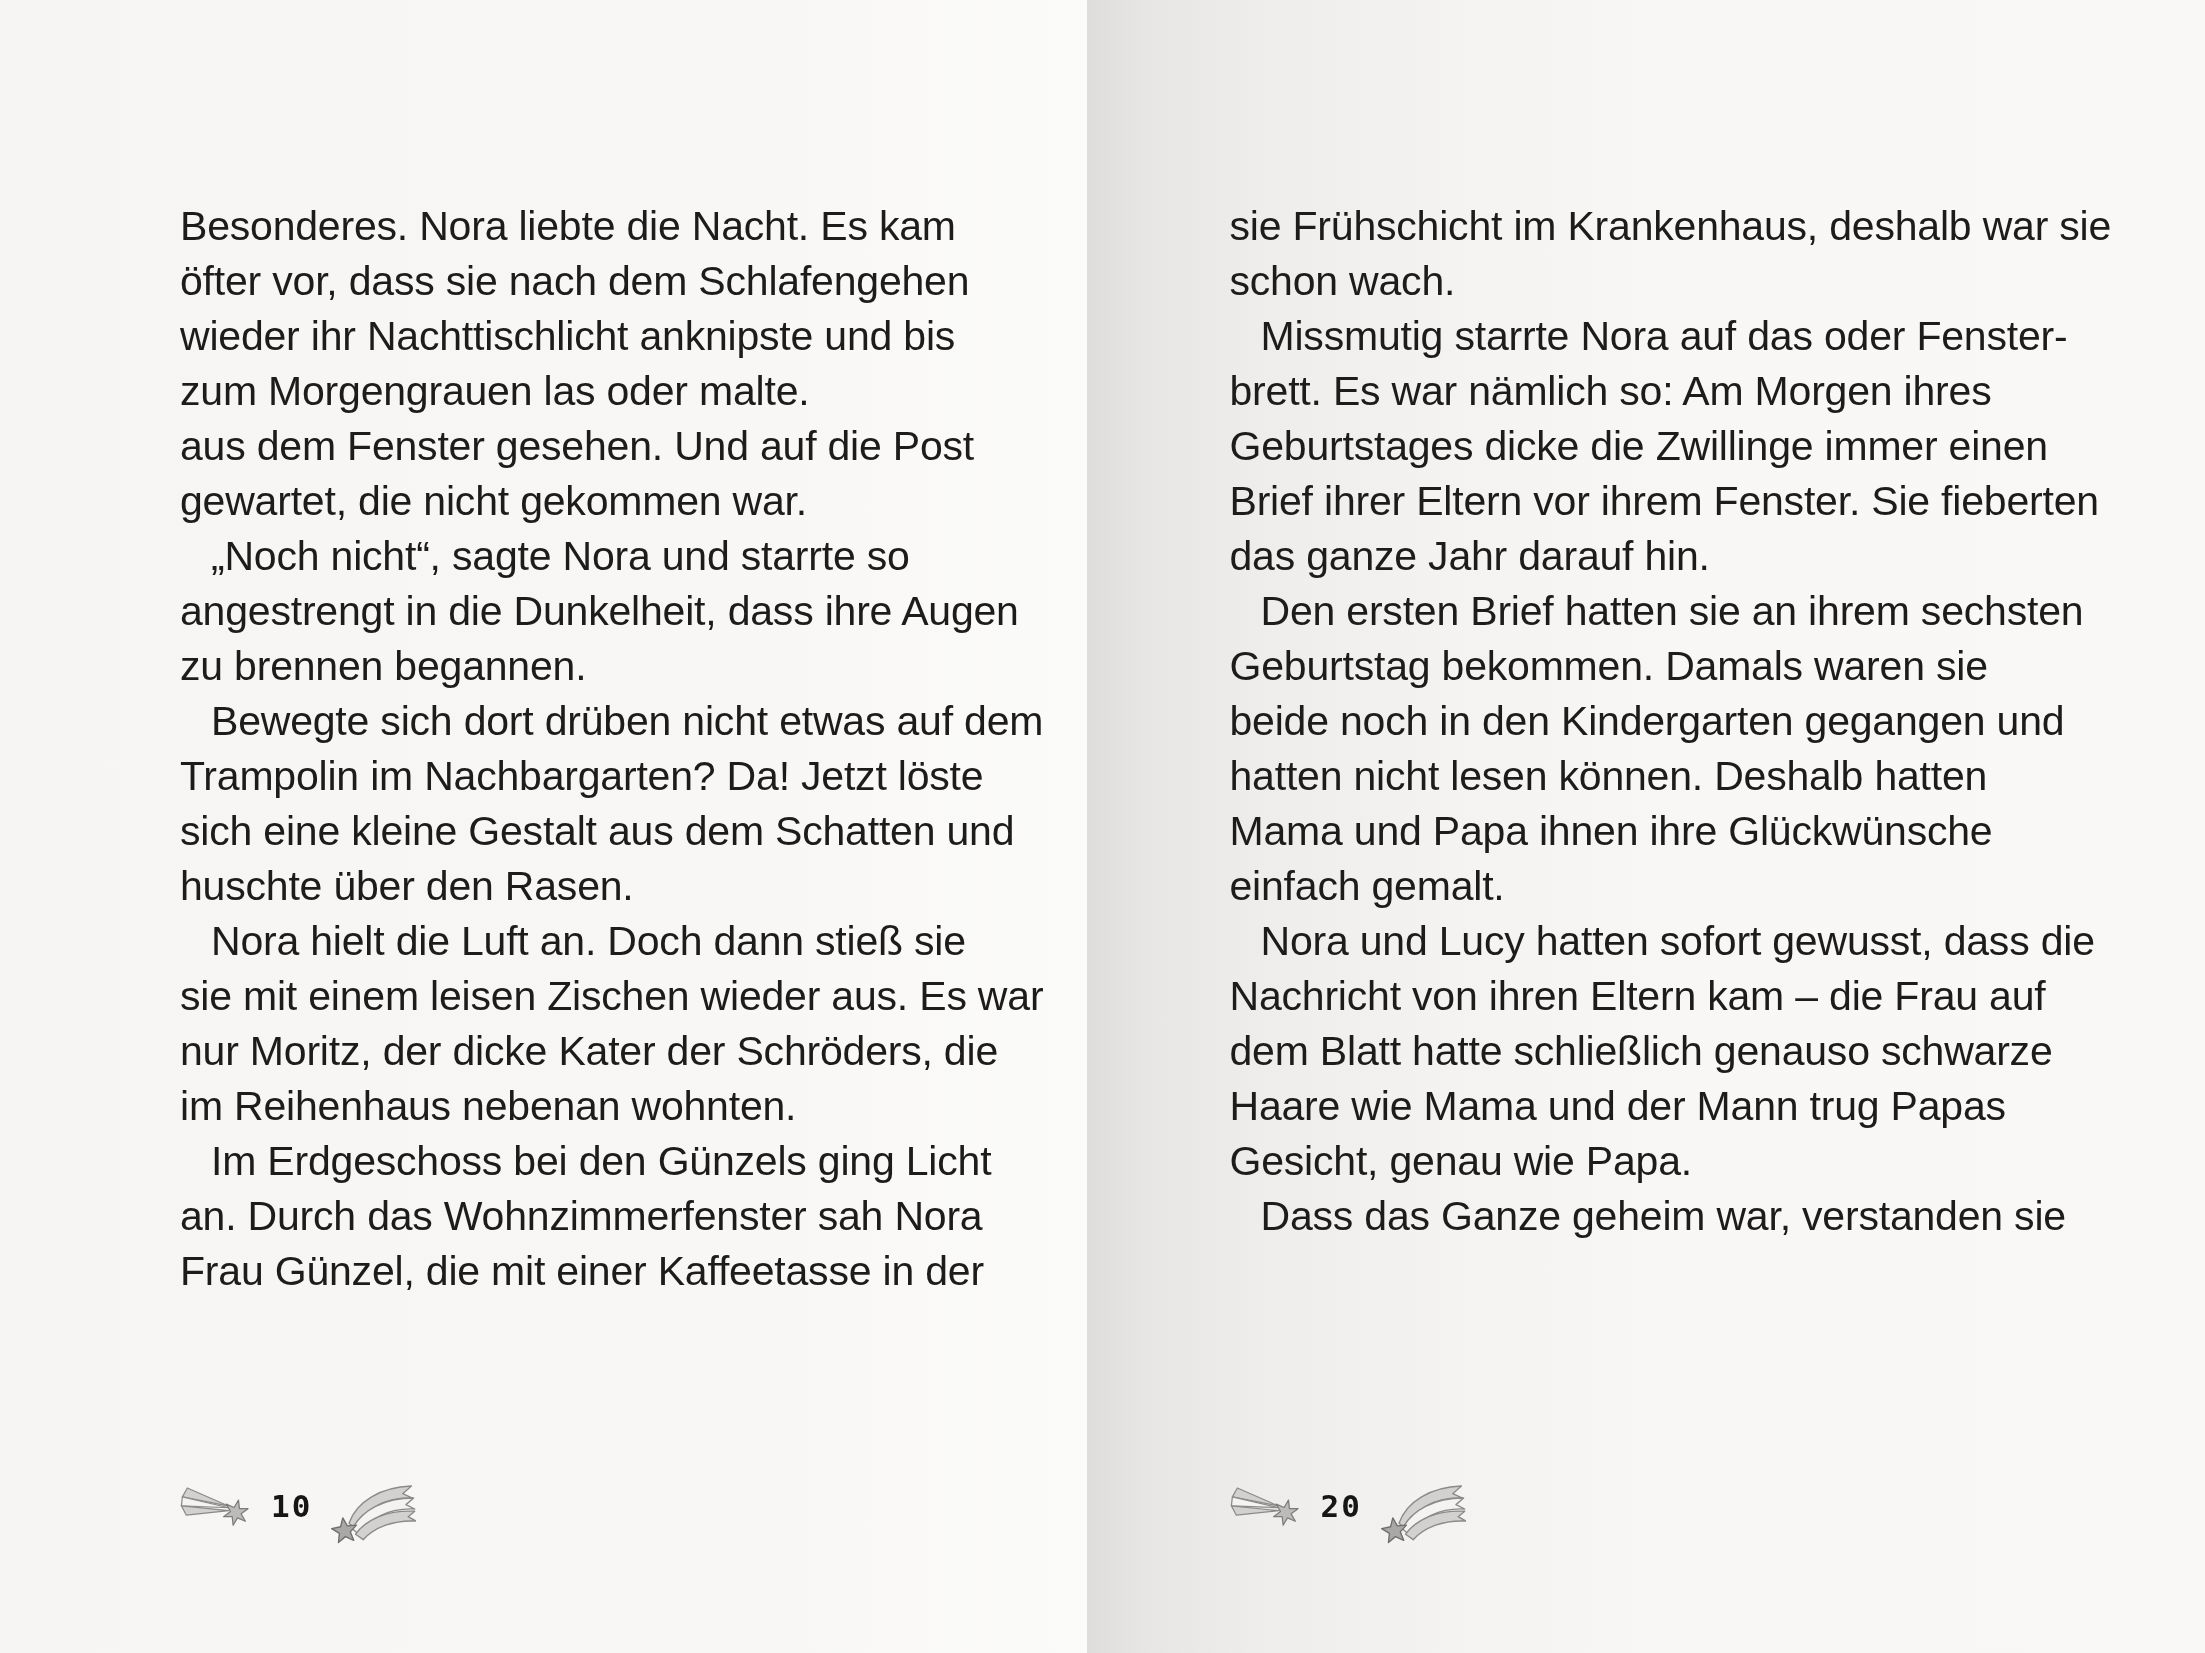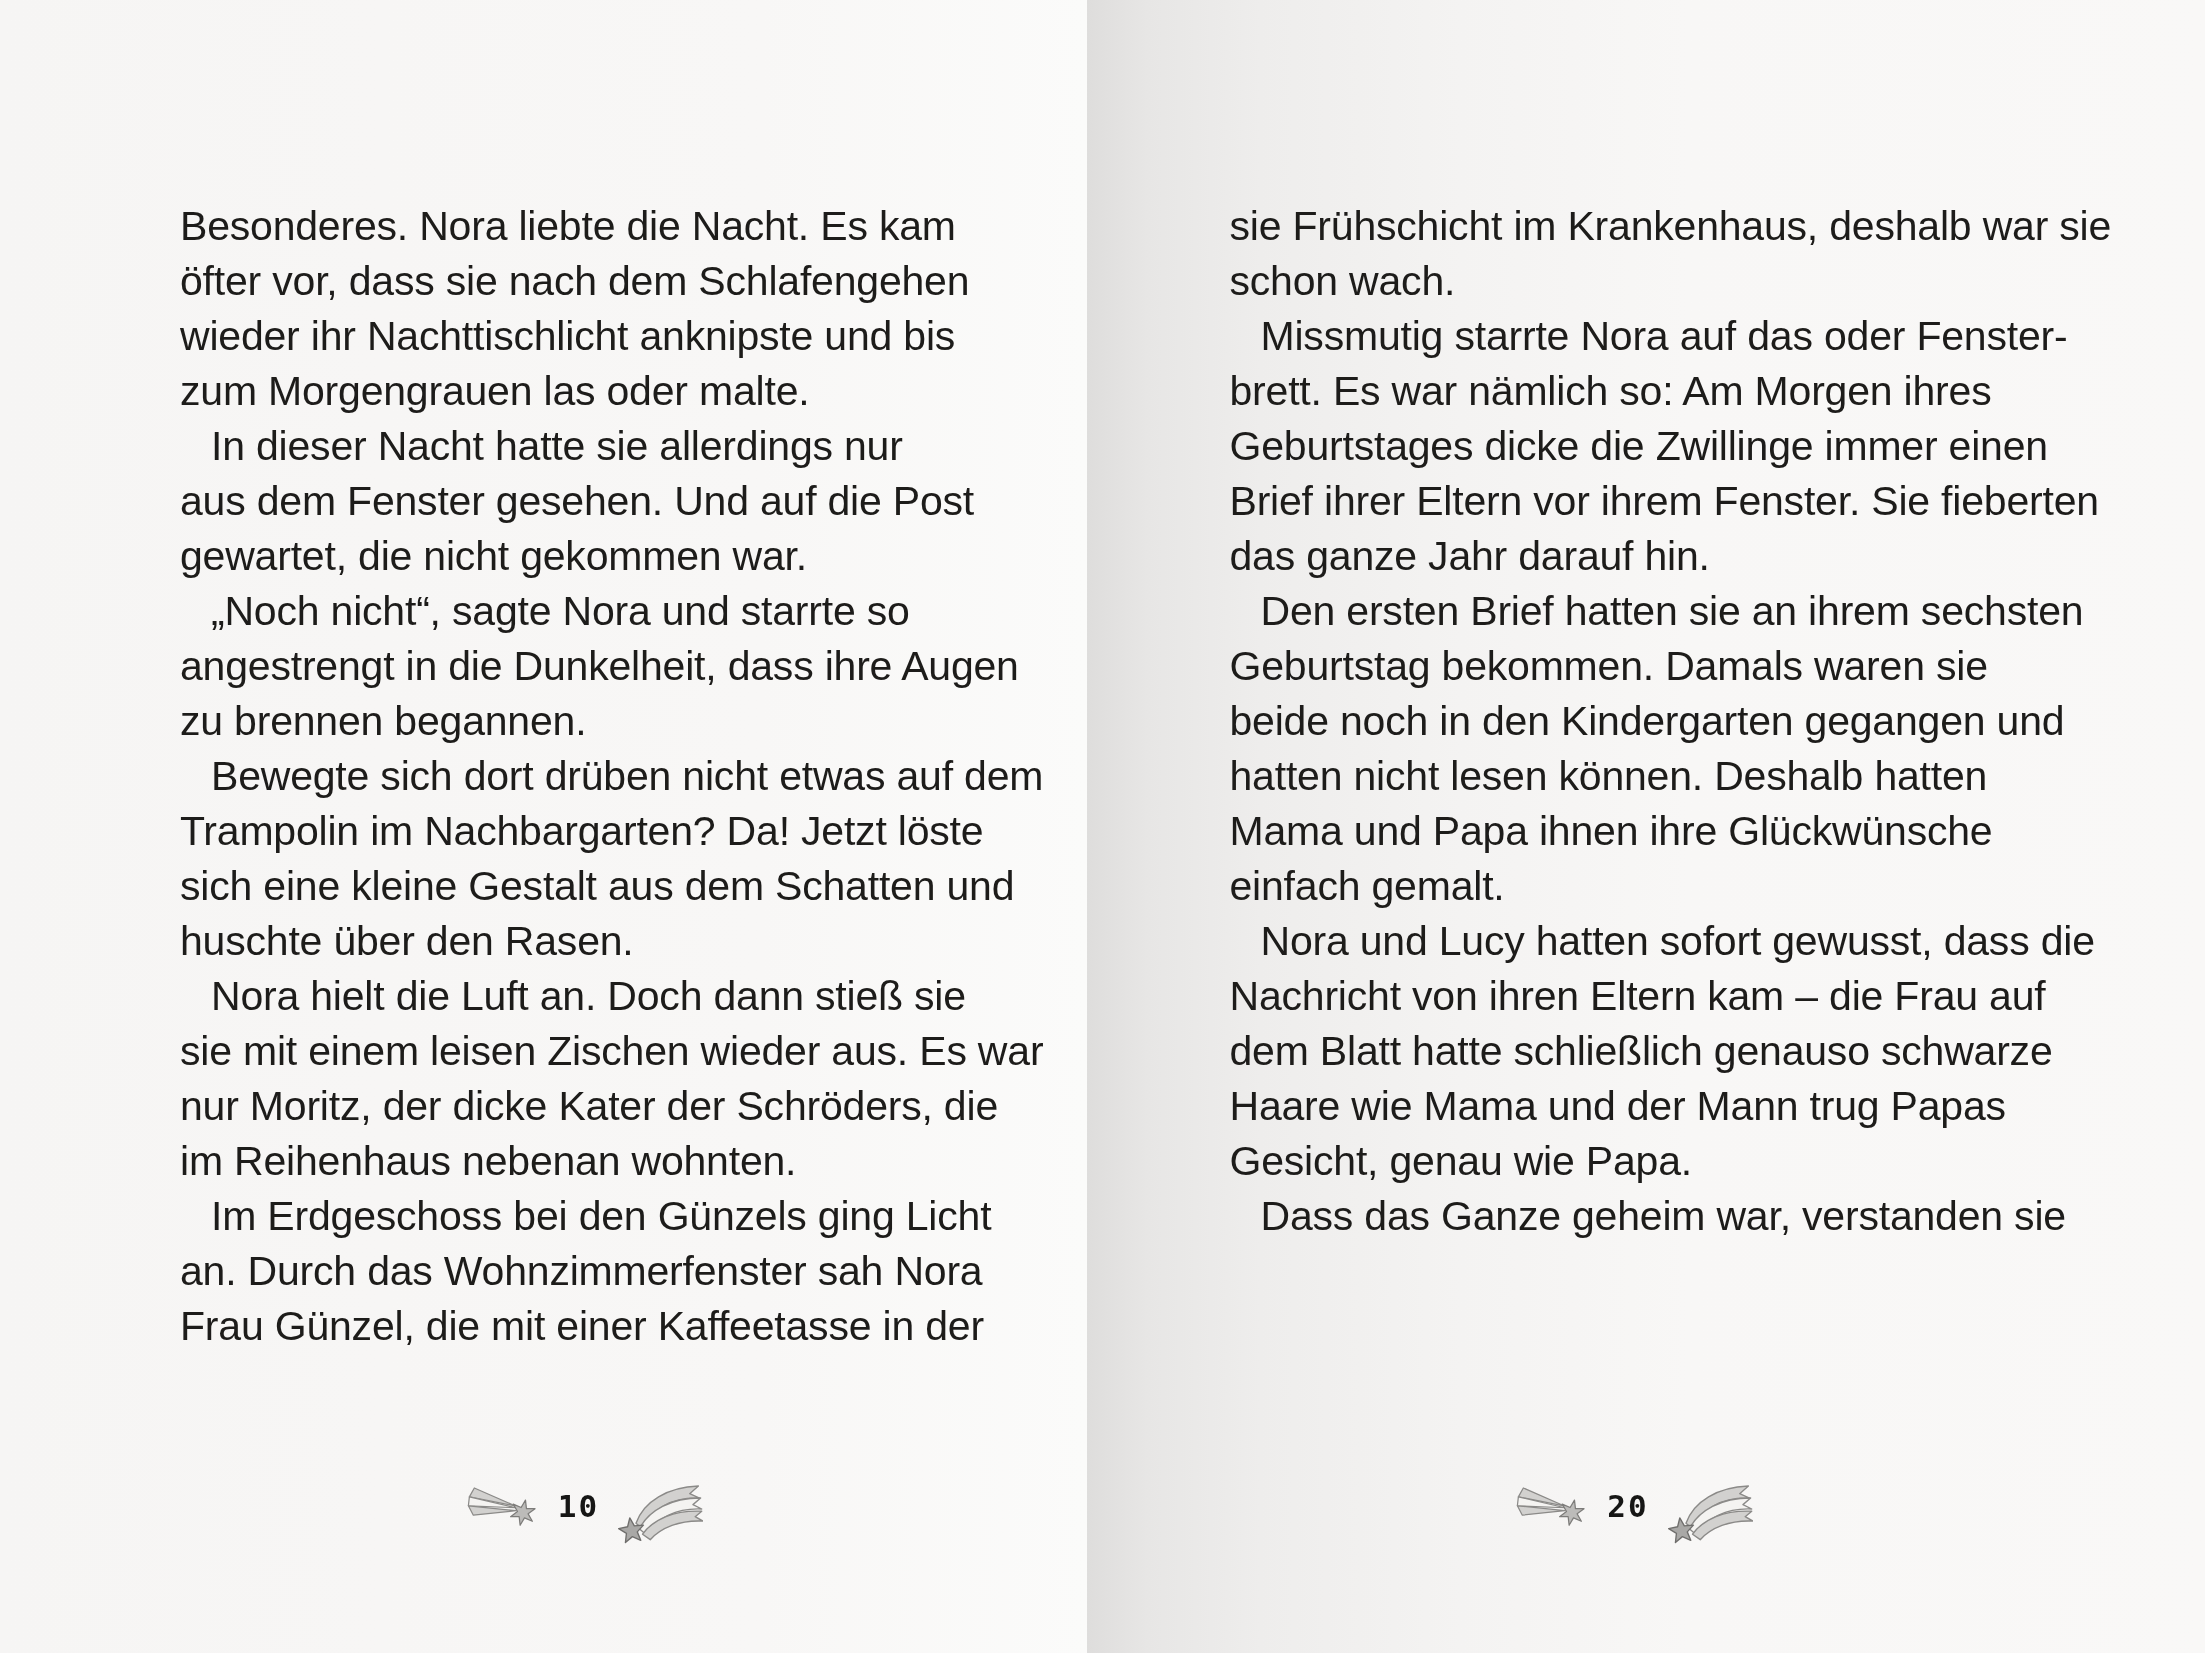--- a/index.html
+++ b/index.html
@@ -24,21 +24,21 @@
     color:#1d1c1a;
     font-size:41px;line-height:55px;
     letter-spacing:-0.2px;
   }
   .page.left .text-block{left:180px;}
   .page.right .text-block{left:143px;}
   .line{height:55px;white-space:pre;}
   .line.indent{padding-left:31px;}
   .page-footer{
     position:absolute;top:1457px;height:100px;width:810px;
-    display:flex;align-items:center;justify-content:center;gap:16px;
+    display:flex;align-items:center;justify-content:flex-start;gap:16px;
   }
   .page.left .page-footer{left:180px;}
   .page.right .page-footer{left:143px;}
   .page-number{
     font-family:"DejaVu Sans Mono","Liberation Mono",monospace;
     font-size:31px;font-weight:bold;letter-spacing:2px;color:#161615;
     transform:translateY(-1.3px);
   }
   .comet{flex:0 0 auto;}
   .comet.right-comet{transform:translateY(6.7px);}
@@ -68,21 +68,20 @@
 </svg>
 
 <div class="spread">
 
   <section class="page left">
     <div class="text-block">
         <div class="line">Besonderes. Nora liebte die Nacht. Es kam</div>
         <div class="line">öfter vor, dass sie nach dem Schlafengehen</div>
         <div class="line">wieder ihr Nachttischlicht anknipste und bis</div>
         <div class="line">zum Morgengrauen las oder malte.</div>
-        <div class="line indent">In dieser Nacht hatte sie allerdings nur</div>
         <div class="line">aus dem Fenster gesehen. Und auf die Post</div>
         <div class="line">gewartet, die nicht gekommen war.</div>
         <div class="line indent">„Noch nicht“, sagte Nora und starrte so</div>
         <div class="line">angestrengt in die Dunkelheit, dass ihre Augen</div>
         <div class="line">zu brennen begannen.</div>
         <div class="line indent">Bewegte sich dort drüben nicht etwas auf dem</div>
         <div class="line">Trampolin im Nachbargarten? Da! Jetzt löste</div>
         <div class="line">sich eine kleine Gestalt aus dem Schatten und</div>
         <div class="line">huschte über den Rasen.</div>
         <div class="line indent">Nora hielt die Luft an. Doch dann stieß sie</div>

